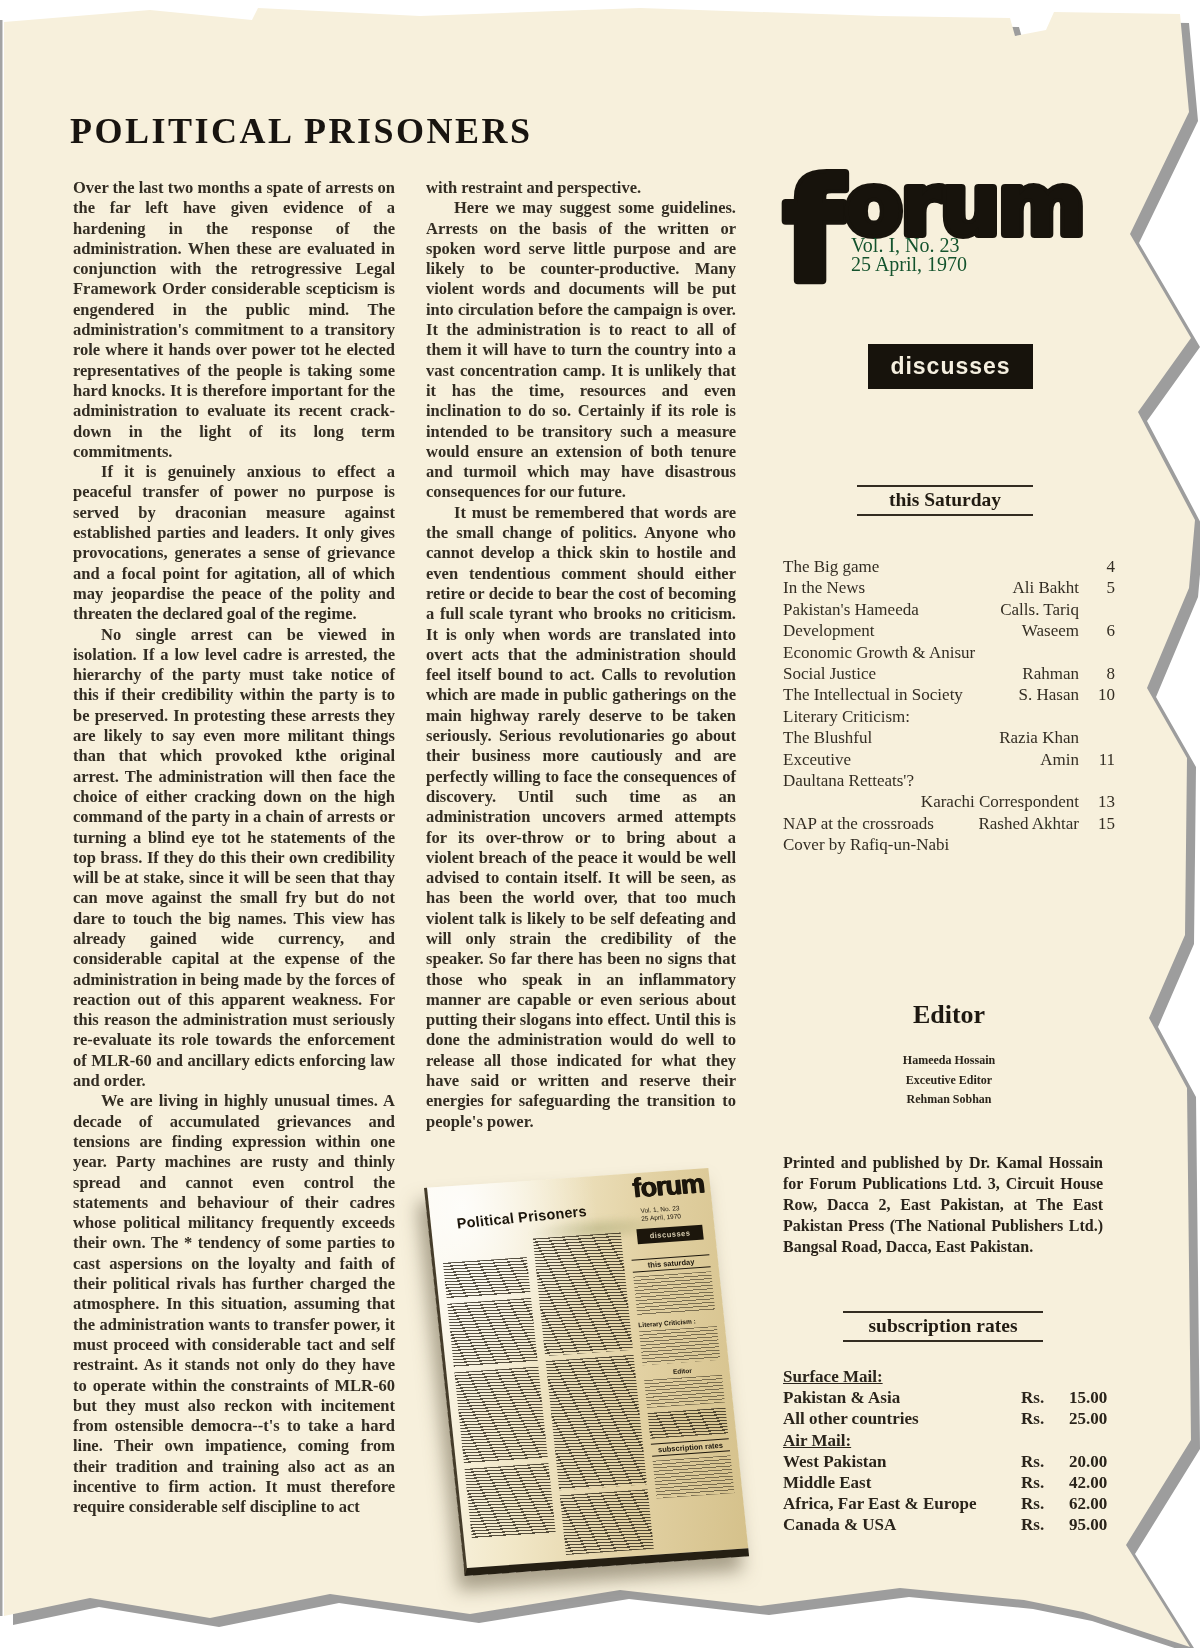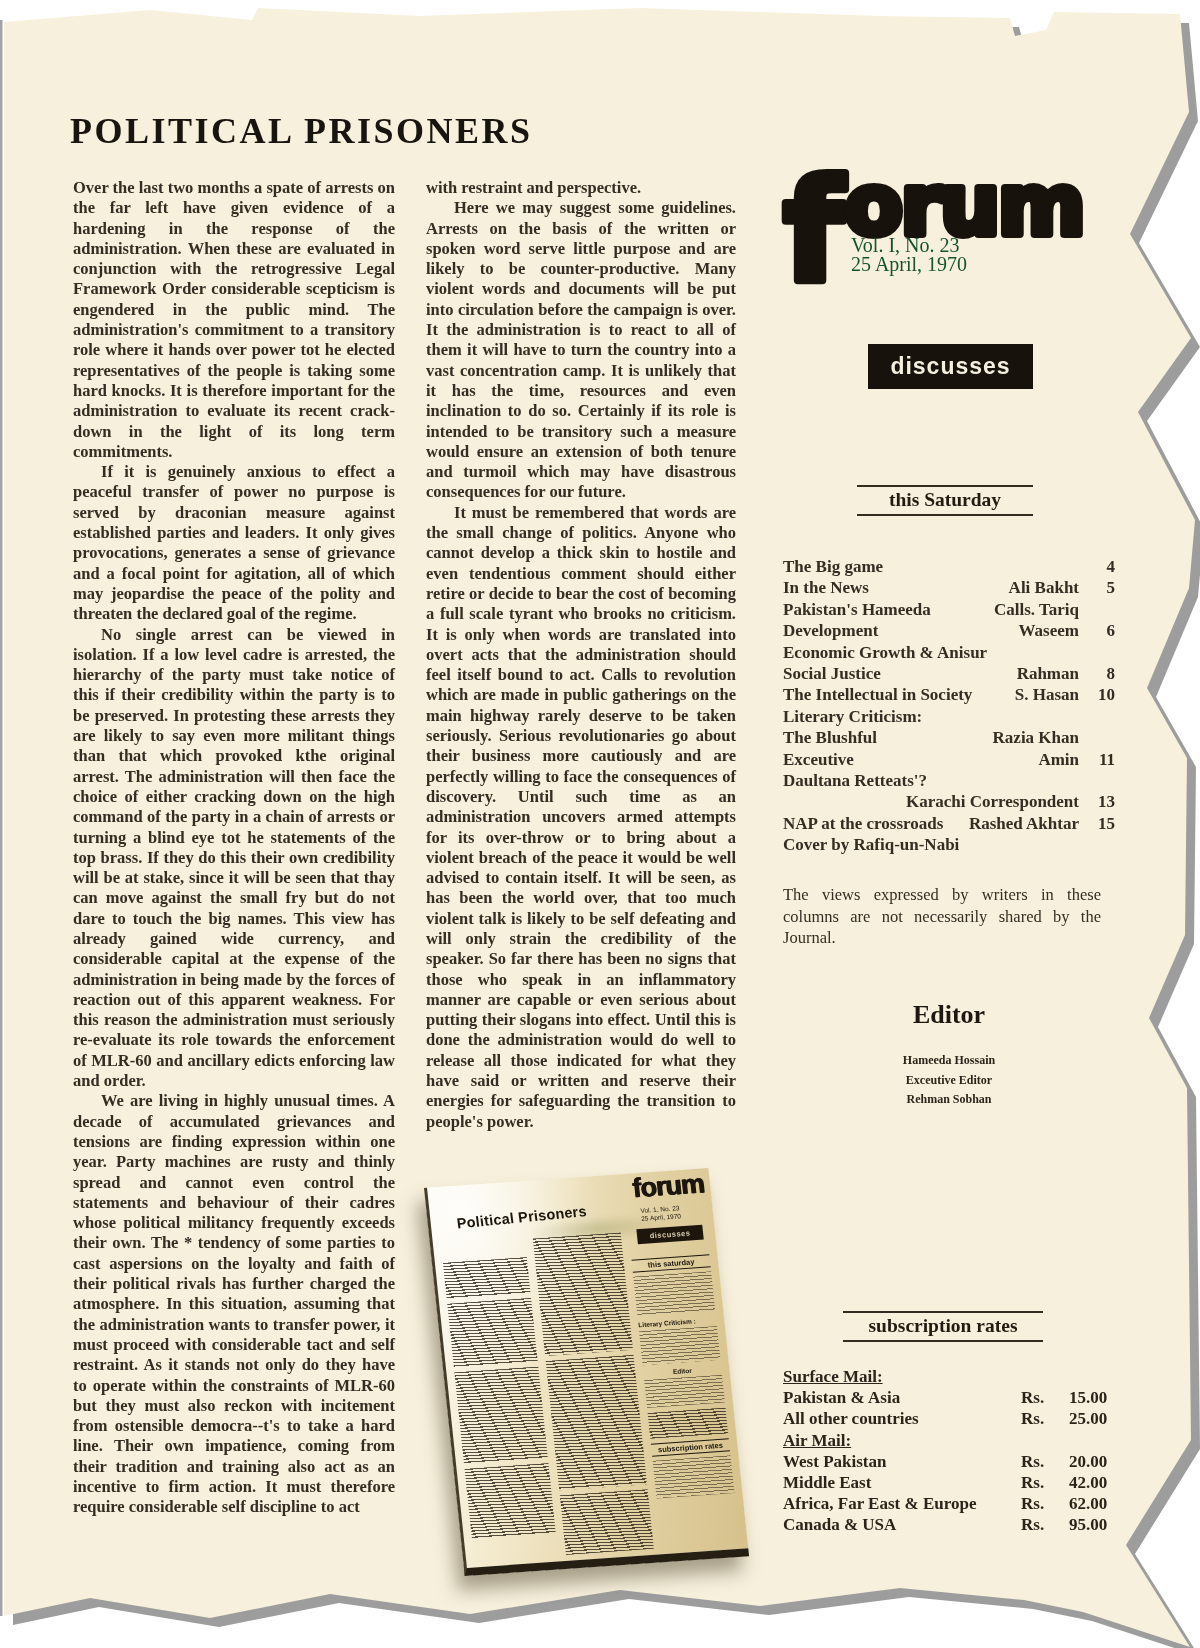--- a/index.html
+++ b/index.html
@@ -30,21 +30,21 @@
     font-weight:bold;font-size:23px;letter-spacing:1px;text-align:center;line-height:45px;
   }
   .rule-hdr{
     position:absolute;border-top:2.5px solid #332c21;border-bottom:2.5px solid #332c21;
     text-align:center;font-weight:bold;font-size:19.5px;color:#211b12;padding:2px 0 3px 0;
   }
   .saturday-hdr{left:857px;top:485px;width:176px;}
   .subs-hdr{left:843px;top:1311px;width:200px;}
 
   .toc{position:absolute;left:783px;top:556px;width:332px;font-size:17px;}
-  .toc-row{display:flex;align-items:center;line-height:21.4px;font-weight:bold;}
+  .toc-row{display:flex;align-items:center;line-height:21.4px;}
   .toc-row .tt{white-space:pre;}
   .toc-row .ta{flex:1;text-align:right;white-space:pre;}
   .toc-row .tp{width:36px;text-align:right;}
 
   .views{position:absolute;left:783px;top:884px;width:318px;font-size:16.5px;line-height:21.5px;text-align:justify;}
   .editor-hdr{position:absolute;left:783px;top:1000px;width:332px;text-align:center;font-weight:bold;font-size:26px;color:#1d1811;}
   .editor-names{position:absolute;left:783px;top:1051px;width:332px;text-align:center;font-weight:bold;font-size:12px;line-height:19.5px;color:#2a241b;}
   .imprint{position:absolute;left:783px;top:1152px;width:320px;font-weight:bold;font-size:16px;line-height:21px;text-align:justify;color:#2a241b;}
 
   .subs{position:absolute;left:783px;top:1366px;width:332px;font-size:17px;font-weight:bold;color:#2a241b;}
@@ -192,29 +192,29 @@
         <span class="ta">Rashed Akhtar</span>
         <span class="tp">15</span>
       </div>
     <div class="toc-row">
         <span class="tt">Cover by Rafiq-un-Nabi</span>
         <span class="ta"></span>
         <span class="tp"></span>
       </div>
   </div>
 
-  <div class="views">The views expressed by writers in these columns are not necessarily shared by the Journal.</div>
 
   <div class="editor-hdr">Editor</div>
   <div class="editor-names">
     <div>Hameeda Hossain</div>
     <div>Exceutive Editor</div>
     <div>Rehman Sobhan</div>
   </div>
 
+  <div class="imprint">Printed and published by Dr. Kamal Hossain for Forum Publications Ltd. 3, Circuit House Row, Dacca 2, East Pakistan, at The East Pakistan Press (The National Publishers Ltd.) Bangsal Road, Dacca, East Pakistan.</div>
 
   <div class="rule-hdr subs-hdr">subscription rates</div>
   <div class="subs">
     <div class="subs-row section">
         <span class="sl">Surface Mail:</span>
         <span class="sc"></span>
         <span class="sa"></span>
       </div>
     <div class="subs-row">
         <span class="sl">Pakistan &amp; Asia</span>

